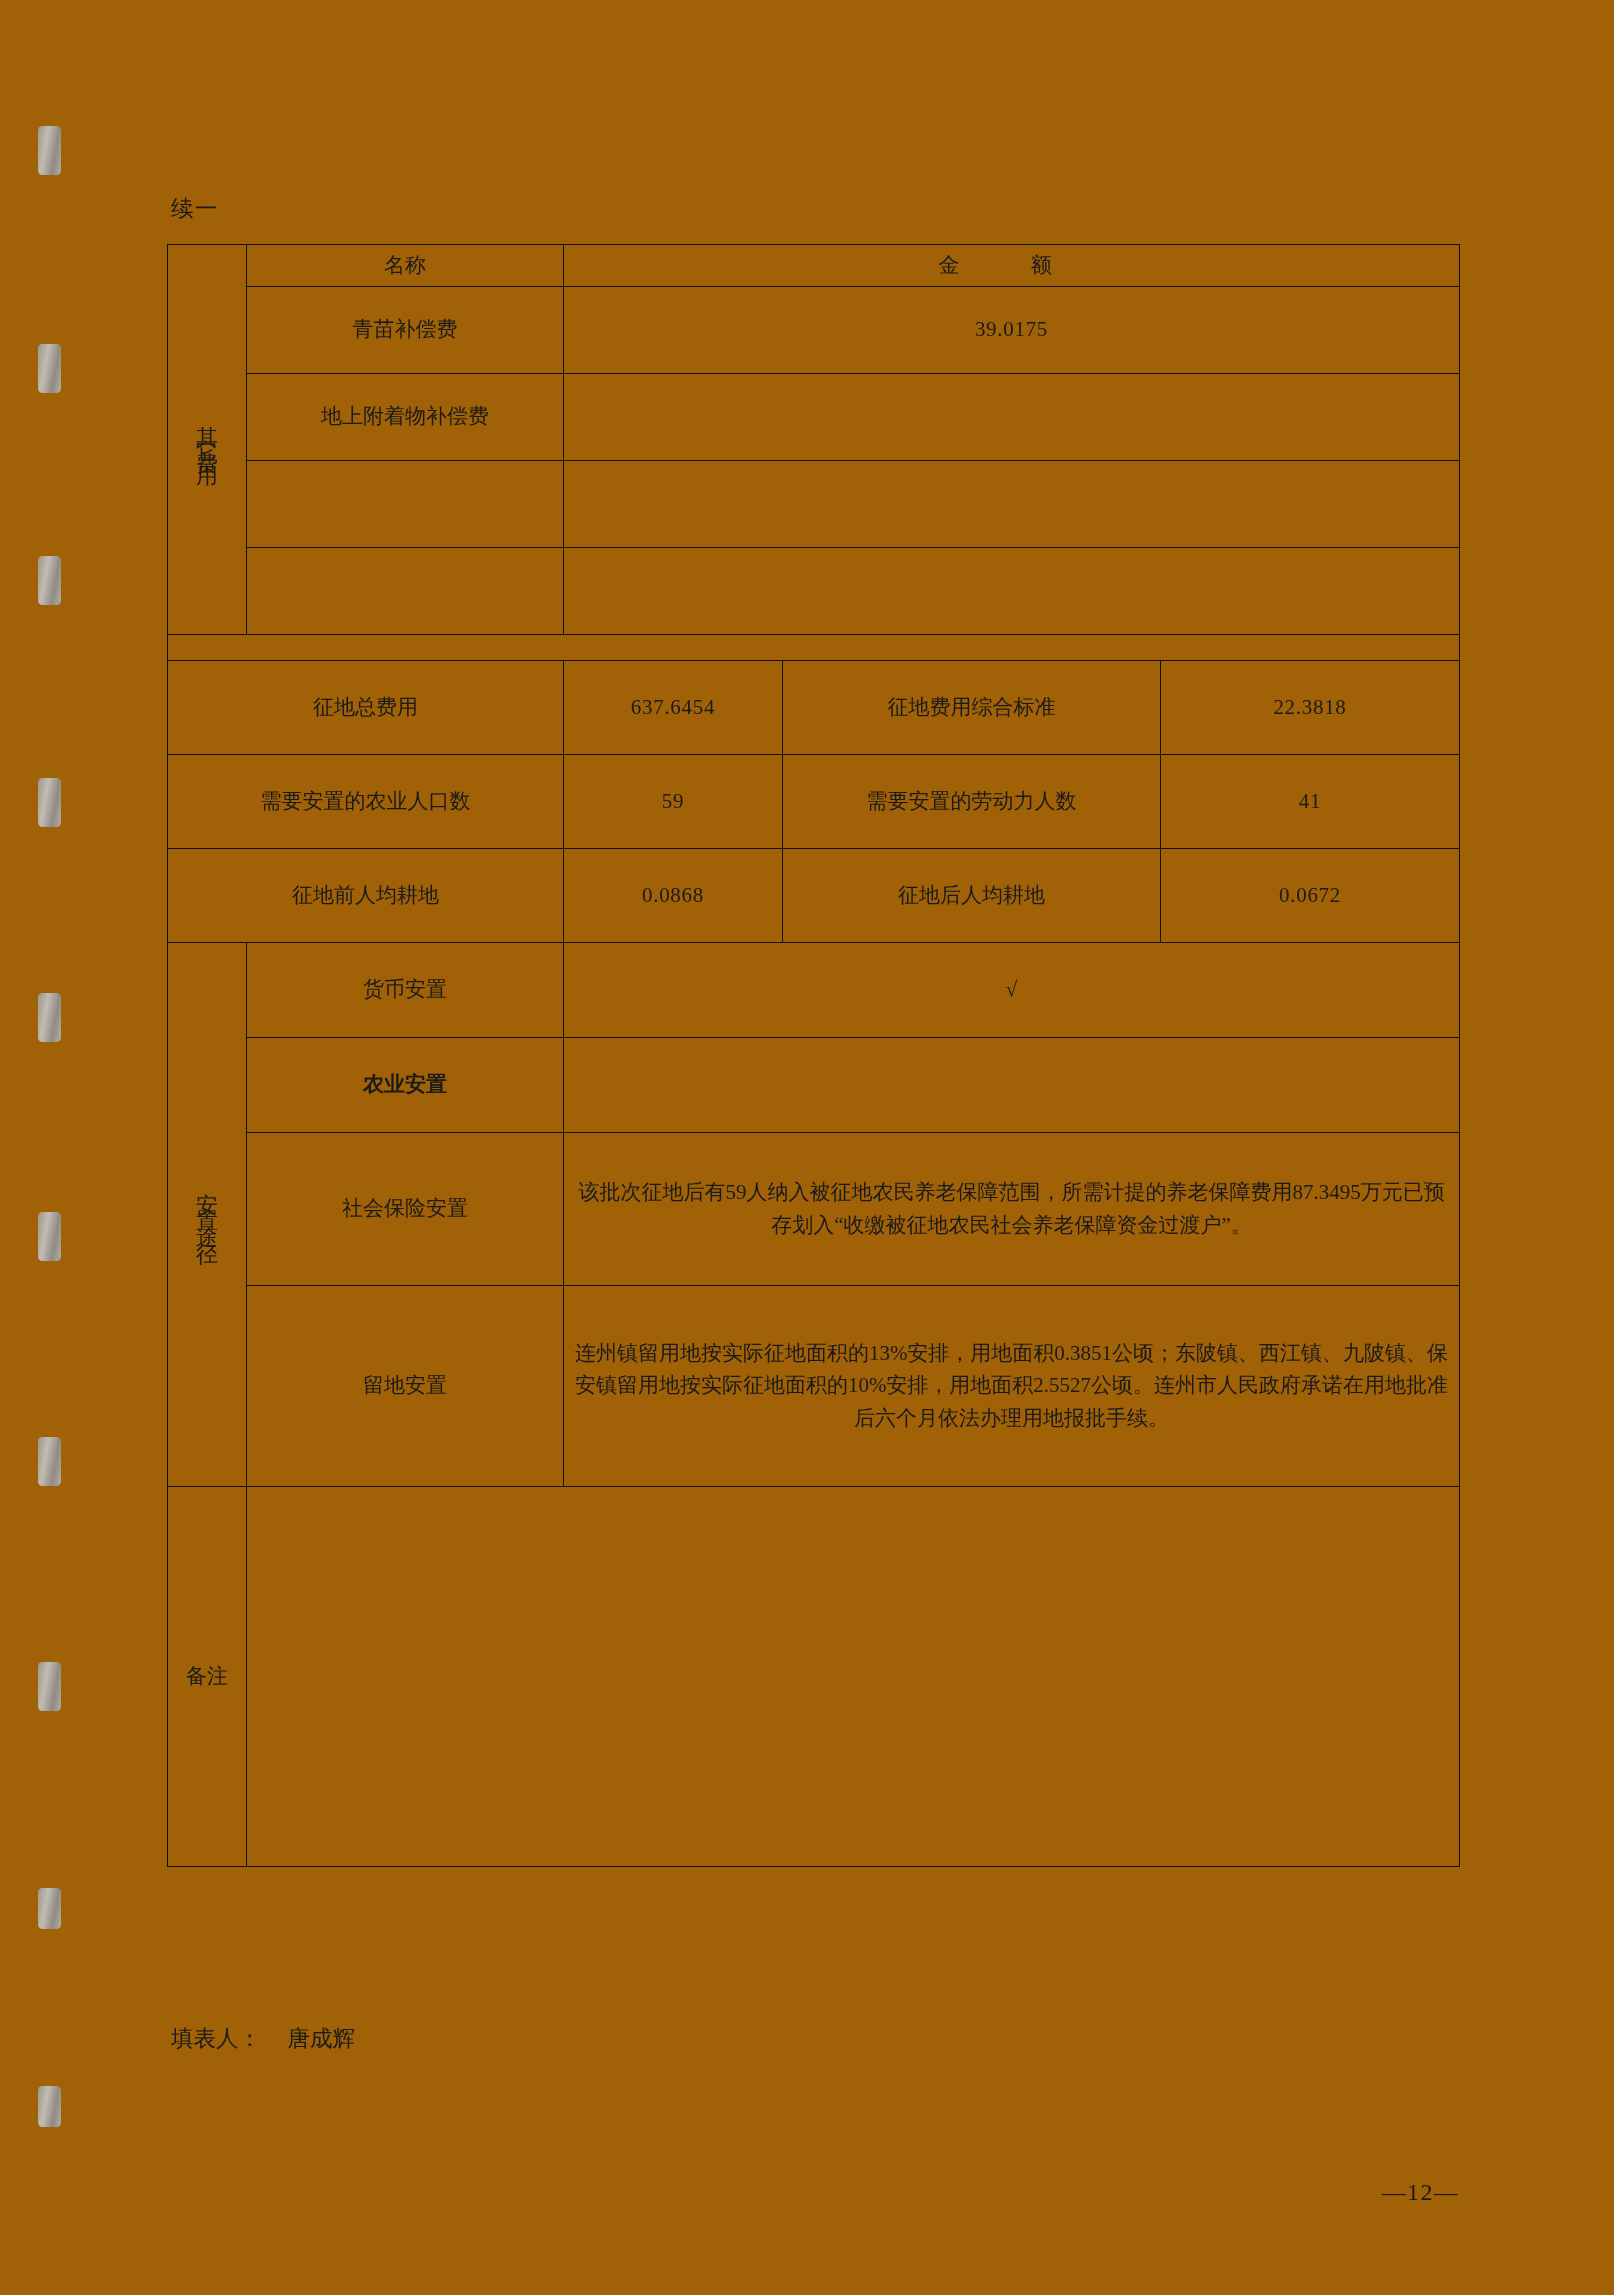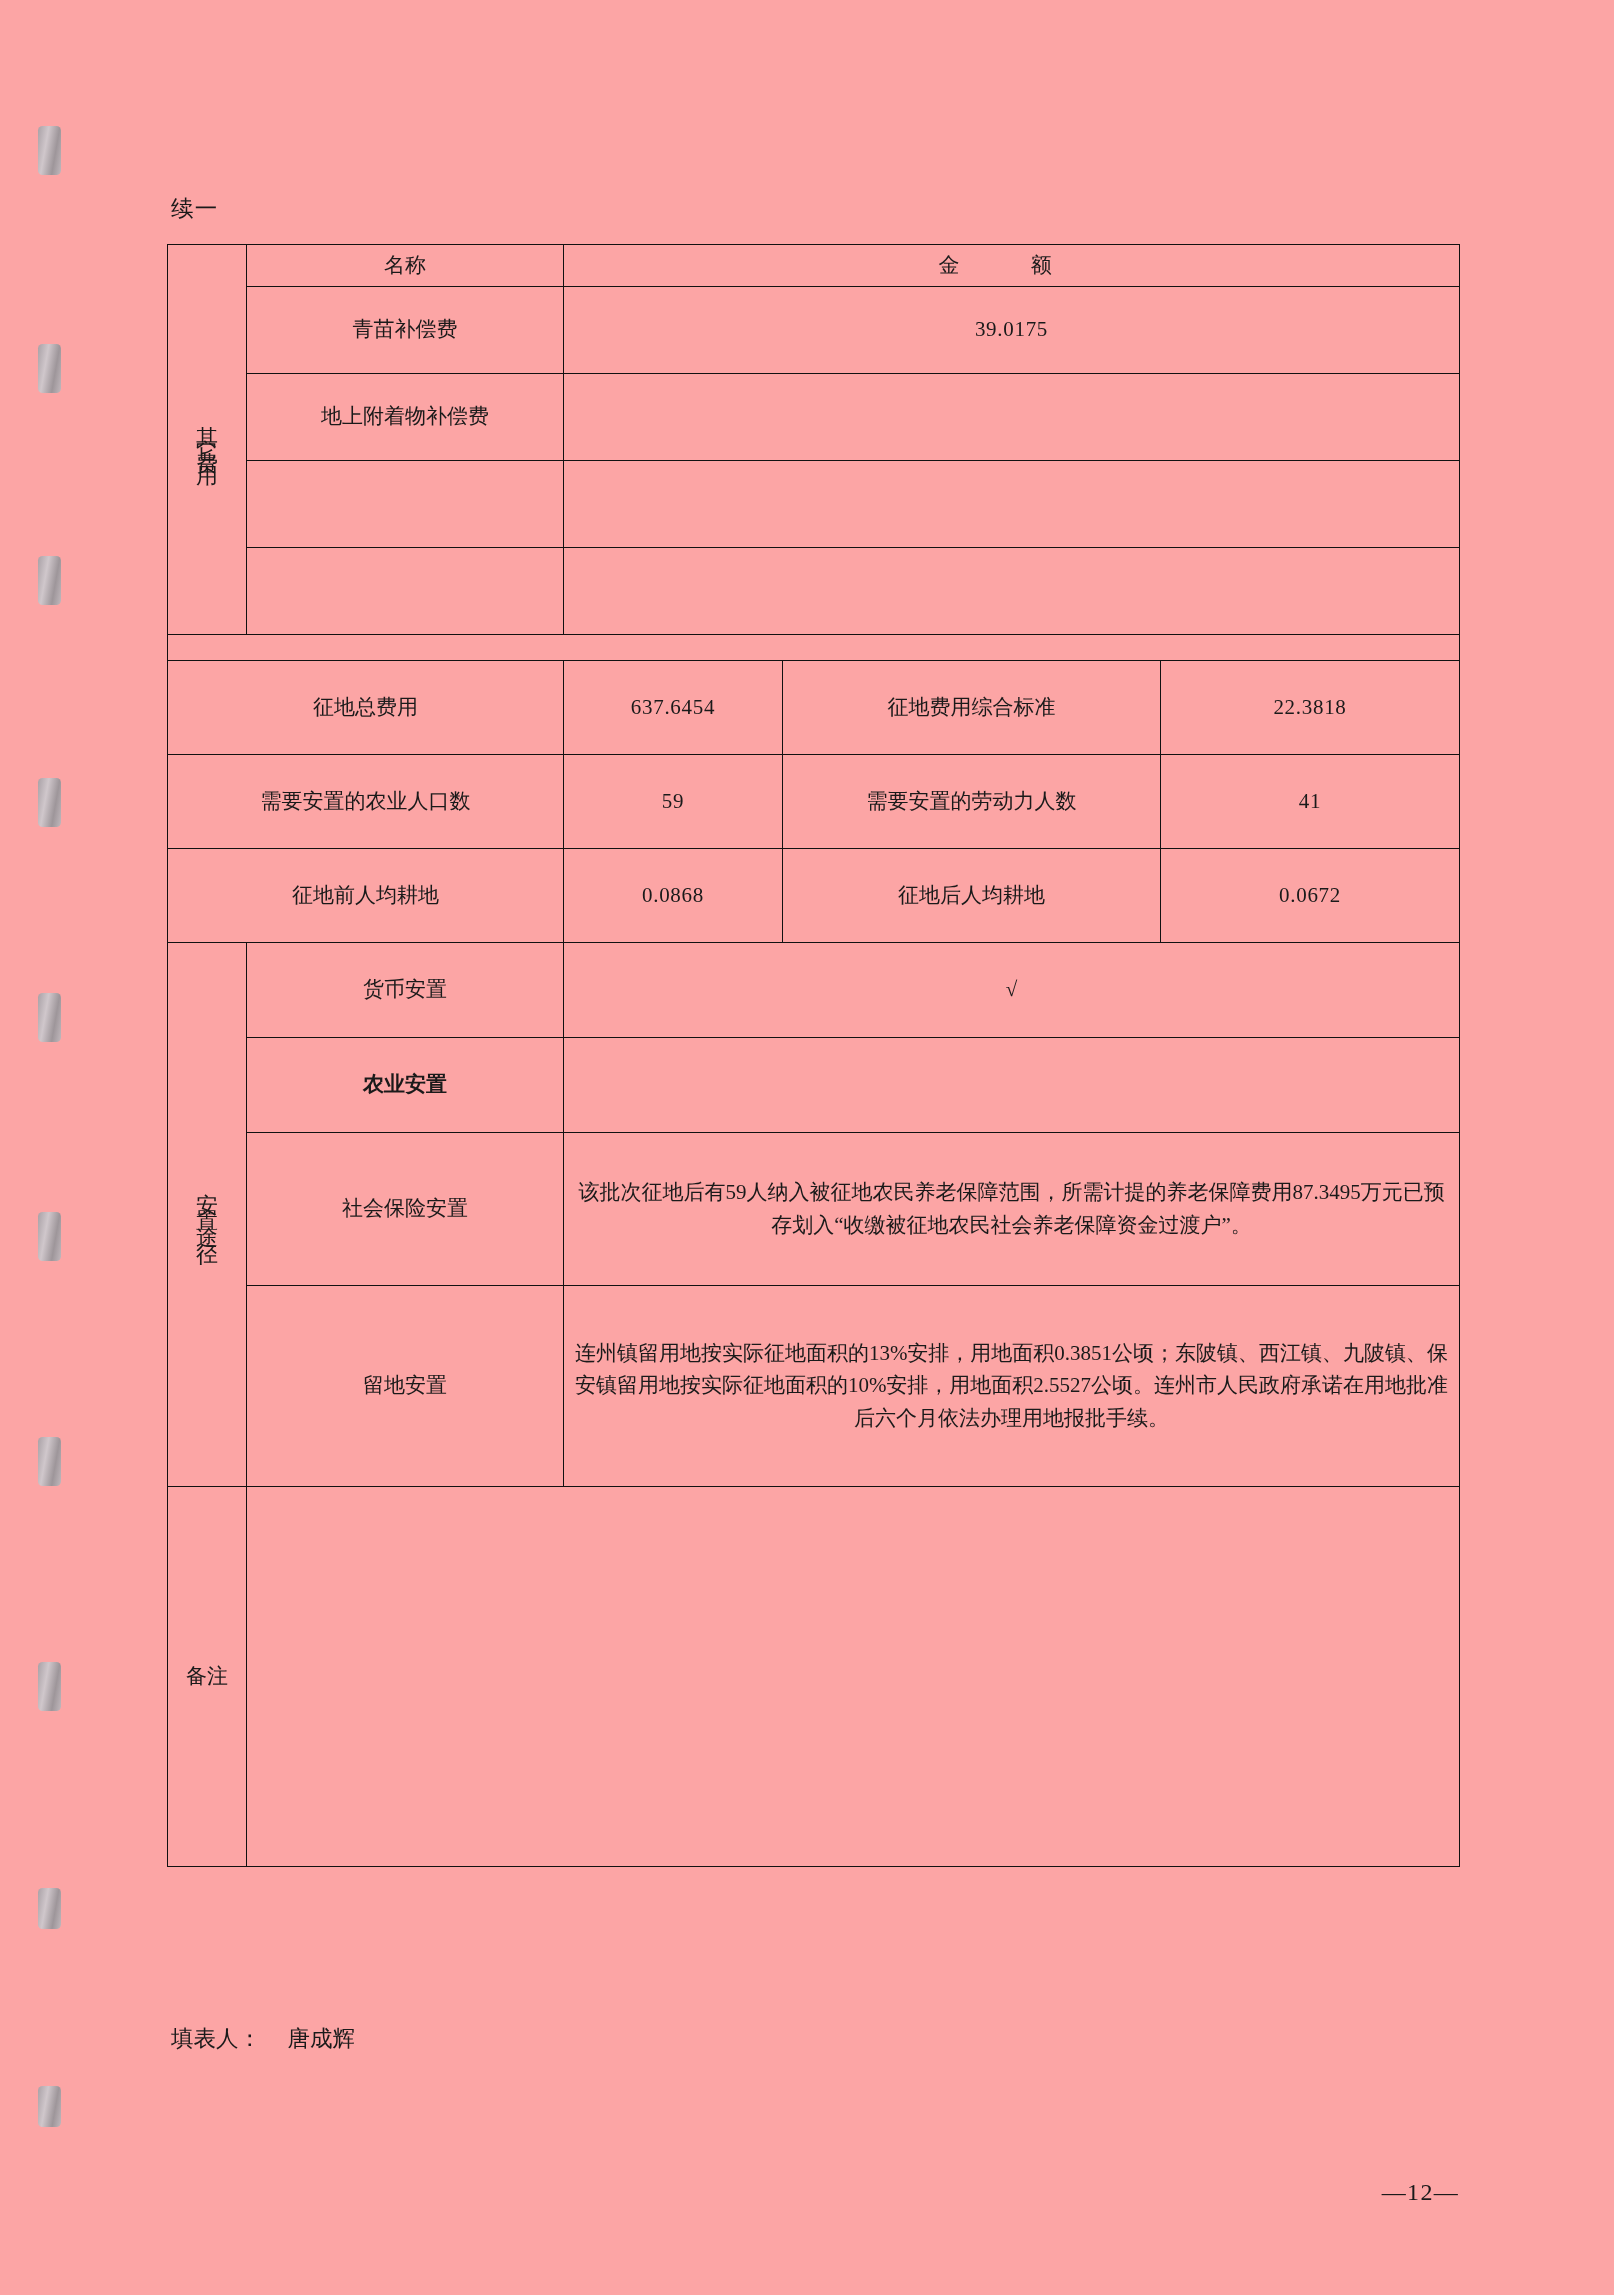--- a/index.html
+++ b/index.html
@@ -11,21 +11,21 @@
     width: 1615px;
     height: 2295px;
     position: relative;
     font-family: "Liberation Serif", "DejaVu Serif", serif;
     color: #1a1a1a;
     overflow: hidden;
   }
   .page {
     position: absolute;
     inset: 0;
-    background: #fca5a5;
+    background: #a16207;
   }
   
   .punch {
     position: absolute;
     left: 38px;
     width: 22.5px;
     height: 49px;
     border-radius: 4.6px;
     background: linear-gradient(100deg,#9aa0a6 0%, #c8cdd2 35%, #8d9398 70%, #b7bcc1 100%);
     opacity: .85;

